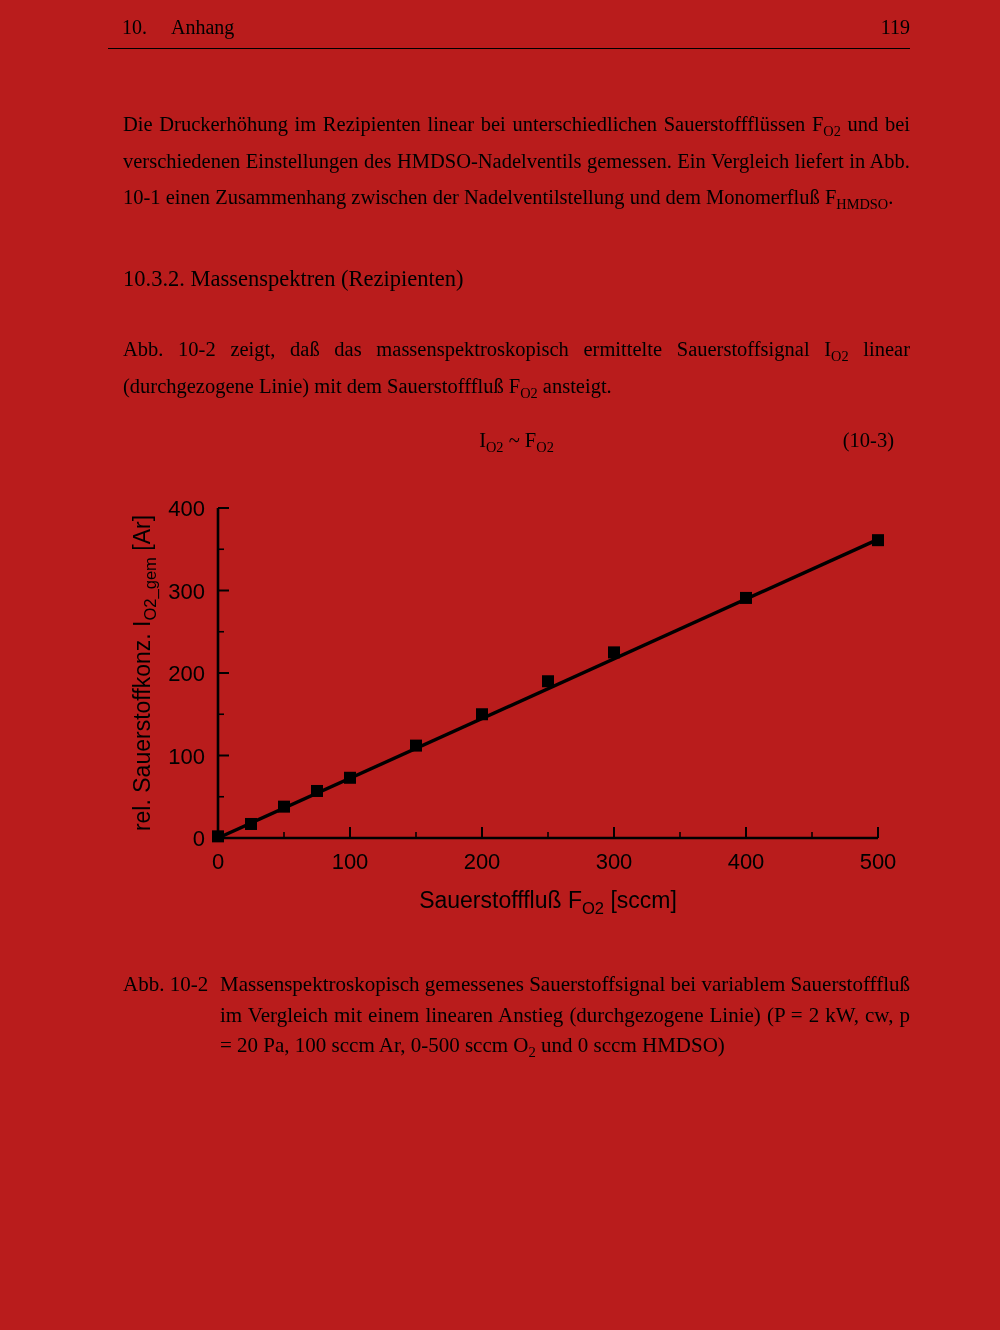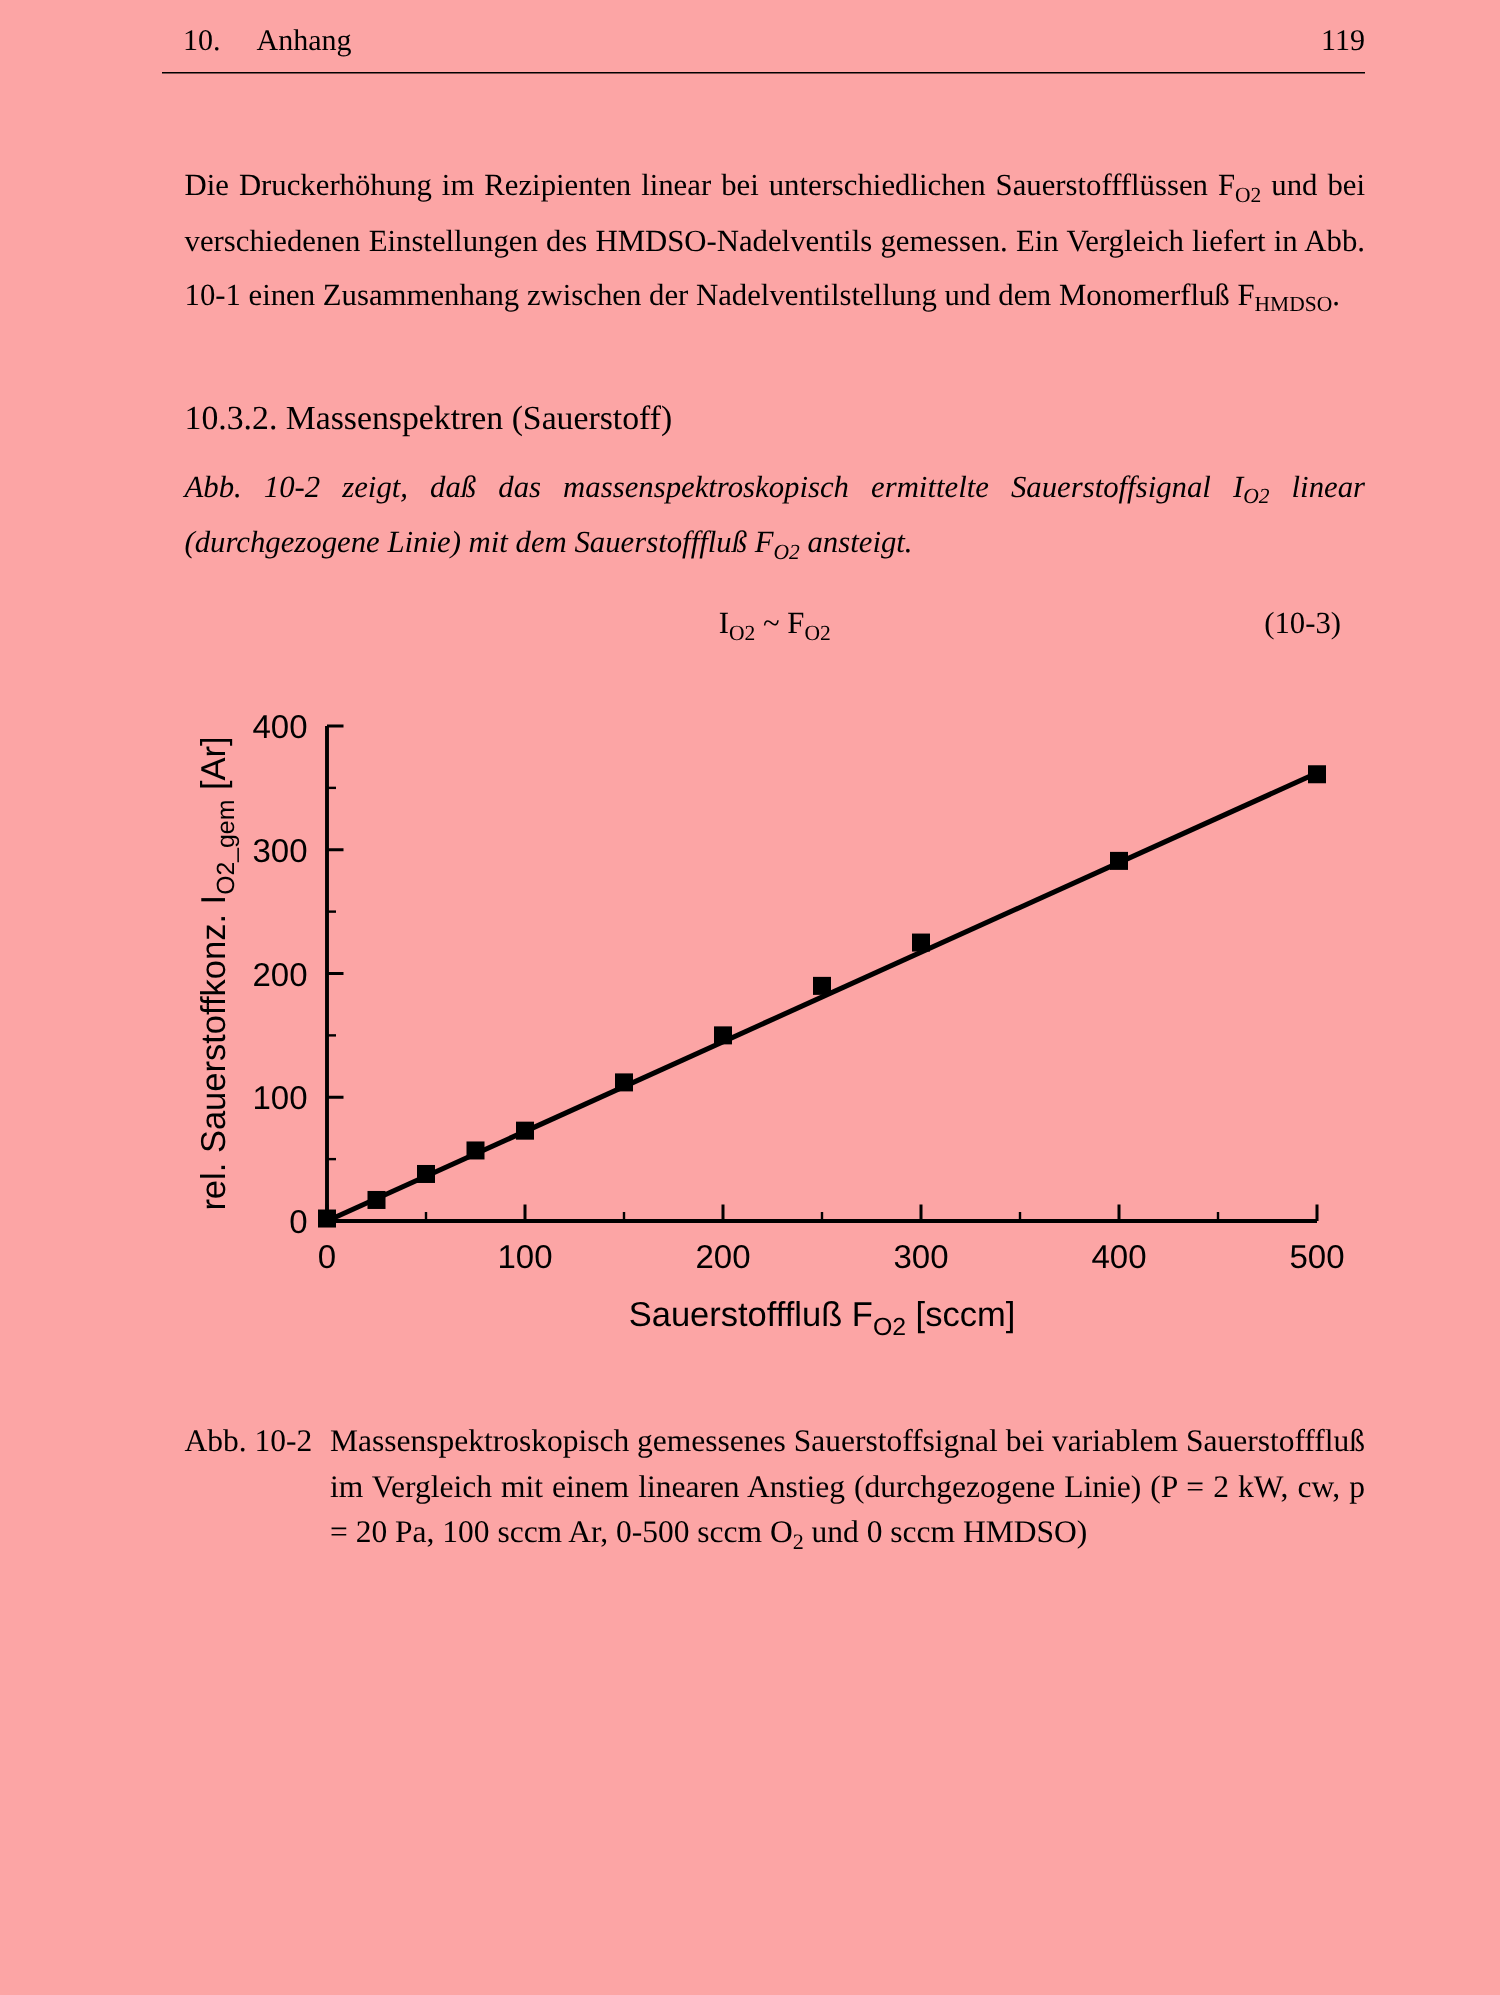--- a/index.html
+++ b/index.html
@@ -1,34 +1,34 @@
 <!DOCTYPE html>
 <html><head>
 <meta charset="utf-8">
 <style>
   html,body{margin:0;padding:0;background:#ffffff;}
   .page{
-    width:1000px;height:1330px;background:#fca5a5;color:#000;
+    width:1000px;height:1330px;background:#b91c1c;color:#000;
     position:relative;overflow:hidden;
     font-family:"Liberation Serif",serif;
   }
   .header{
     margin:16px 90px 0 108px;
     display:flex;justify-content:space-between;align-items:baseline;
     border-bottom:1.7px solid #000;
     padding-bottom:9px;
     font-size:20px;
   }
   .header-left{padding-left:14px;}
   .chapter-number{margin-right:24px;}
   .content{margin:0 90px 0 123px;}
   .para{font-size:20.5px;line-height:1.75;text-align:justify;margin:0;}
   .para1{margin-top:58px;}
   .heading{font-size:22.5px;font-weight:400;margin:50px 0 0 0;}
-  .para2{margin-top:16px;font-style:italic;}
+  .para2{margin-top:40px;}
   .equation-row{position:relative;margin-top:23px;font-size:20.5px;}
   .eq-body{display:block;width:100%;text-align:center;}
   .eq-number{position:absolute;right:16px;top:0;}
   .sub{font-size:0.7em;vertical-align:-0.32em;}
   .chart{display:block;margin-top:38px;}
   .tick{font-family:"Liberation Sans",sans-serif;font-size:22px;fill:#000;}
   .axis-label{font-family:"Liberation Sans",sans-serif;font-size:23px;fill:#000;}
   .caption{
     display:flex;margin-top:48px;font-size:21px;line-height:1.45;
   }
@@ -44,21 +44,21 @@
     <div class="header-left">
       <span class="chapter-number">10.</span><span>Anhang</span>
     </div>
     <div>119</div>
   </div>
 
   <div class="content">
 
     <p class="para para1"><span>Die Druckerhöhung im Rezipienten linear bei unterschiedlichen Sauerstoffflüssen F</span><span class="sub">O2</span><span> und bei verschiedenen Einstellungen des HMDSO-Nadelventils gemessen. Ein Vergleich liefert in Abb. 10-1 einen Zusammenhang zwischen der Nadelventilstellung und dem Monomerfluß F</span><span class="sub">HMDSO</span><span>.</span></p>
 
-    <h2 class="heading">10.3.2. Massenspektren (Sauerstoff)</h2>
+    <h2 class="heading">10.3.2. Massenspektren (Rezipienten)</h2>
 
     <p class="para para2"><span>Abb. 10-2 zeigt, daß das massenspektroskopisch ermittelte Sauerstoffsignal I</span><span class="sub">O2</span><span> linear (durchgezogene Linie) mit dem Sauerstofffluß F</span><span class="sub">O2</span><span> ansteigt.</span></p>
 
     <div class="equation-row">
       <span class="eq-body"><span>I</span><span class="sub">O2</span><span> ~ F</span><span class="sub">O2</span></span>
       <span class="eq-number">(10-3)</span>
     </div>
 
     <svg class="chart" width="790" height="428" viewBox="0 0 790 428">
         <line x1="95" y1="15" x2="95" y2="345" stroke="#000000" stroke-width="2.6"></line>

